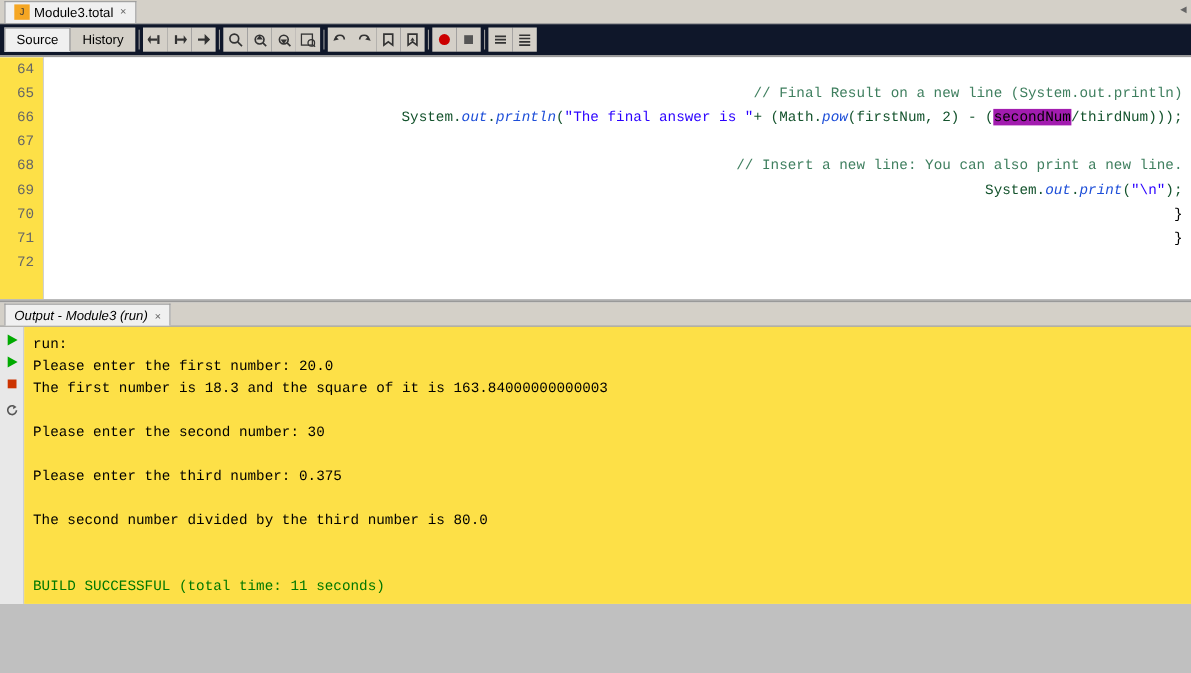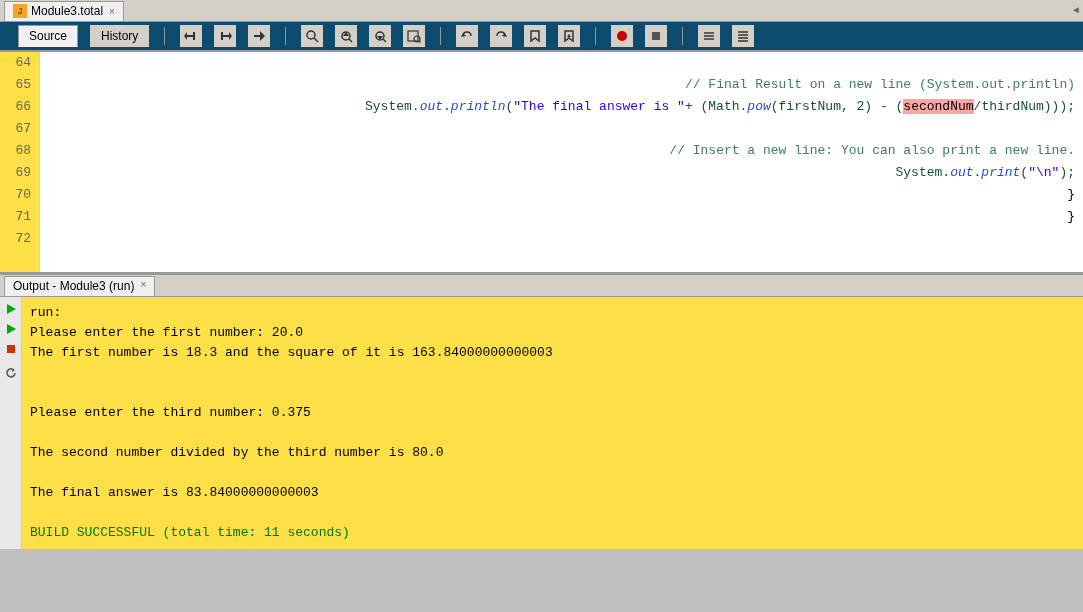--- a/index.html
+++ b/index.html
@@ -61,24 +61,24 @@
       margin-left: auto;
       font-size: 10px;
       color: #666;
       padding-right: 4px;
     }
 
     
     .toolbar {
       display: flex;
       align-items: center;
-      background: #0c4a6e;
+      background: #0f172a;
       border-bottom: 2px solid #999;
-      padding: 2px 18px;
-      gap: 12px;
+      padding: 2px 4px;
+      gap: 0;
       height: 30px;
     }
 
     .toolbar-tab {
       padding: 3px 10px;
       font-size: 12px;
       font-family: Arial, sans-serif;
       background: #d4d0c8;
       border: 1px solid transparent;
       cursor: pointer;
@@ -138,21 +138,21 @@
       overflow-x: auto;
       white-space: pre;
       flex: 1;
       text-align: right;
     }
 
     
     .c-comment { color: #3f7f5f; }
     .c-string { color: #2a00ff; }
     .c-method { color: #1d4ed8; font-style: italic; }
-    .c-highlight { background-color: #fca5a5; }
+    .c-highlight { background-color: #a21caf; }
     .c-default { color: #14532d; }
 
     
     .output-panel {
       background: #f0f0f0;
       flex: 1;
       display: flex;
       flex-direction: column;
       border-top: 2px solid #999;
     }
@@ -161,28 +161,29 @@
       display: flex;
       align-items: center;
       background: #d4d0c8;
       border-bottom: 1px solid #999;
       height: 22px;
       padding-left: 4px;
     }
 
     .output-tab {
       display: flex;
-      align-items: flex-start;
+      align-items: flex-end;
       background: #f0f0f0;
       border: 1px solid #999;
       border-bottom: none;
       padding: 2px 8px;
       font-size: 12px;
       font-family: Arial, sans-serif;
       height: 20px;
+      font-style: italic;
     }
 
     .output-tab-close {
       margin-left: 6px;
       font-size: 10px;
       color: #666;
     }
 
     .output-body {
       display: flex;
@@ -390,23 +391,23 @@
             <path d="M10,6 A4,4 0 1,1 7,2" fill="none" stroke="#555" stroke-width="1.5"></path>
             <polygon points="7,1 10,3 7,5" fill="#555"></polygon>
           </svg>
       </div>
     </div>
     <div class="output-text">
       <span class="output-line">run:</span>
       <span class="output-line">Please enter the first number: 20.0</span>
       <span class="output-line">The first number is 18.3 and the square of it is 163.84000000000003</span>
       <span class="output-line">&nbsp;</span>
+      <span class="output-line">Please enter the second number: 30</span>
       <span class="output-line">&nbsp;</span>
       <span class="output-line">Please enter the third number: 0.375</span>
       <span class="output-line">&nbsp;</span>
       <span class="output-line">The second number divided by the third number is 80.0</span>
       <span class="output-line">&nbsp;</span>
-      <span class="output-line">The final answer is 83.84000000000003</span>
       <span class="output-line">&nbsp;</span>
       <span class="output-line success">BUILD SUCCESSFUL (total time: 11 seconds)</span>
     </div>
   </div>
 </div>
 
 </body></html>

